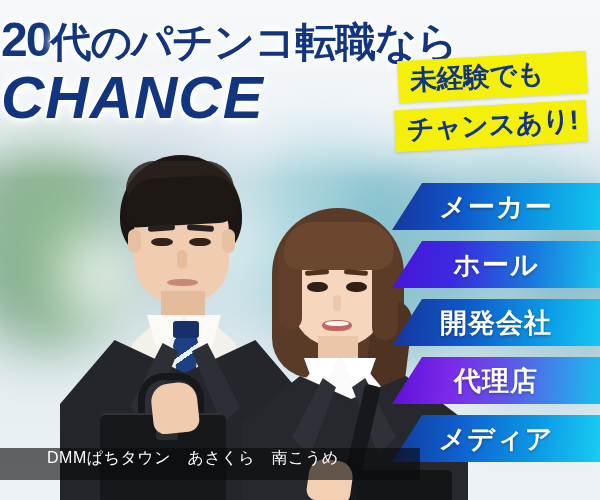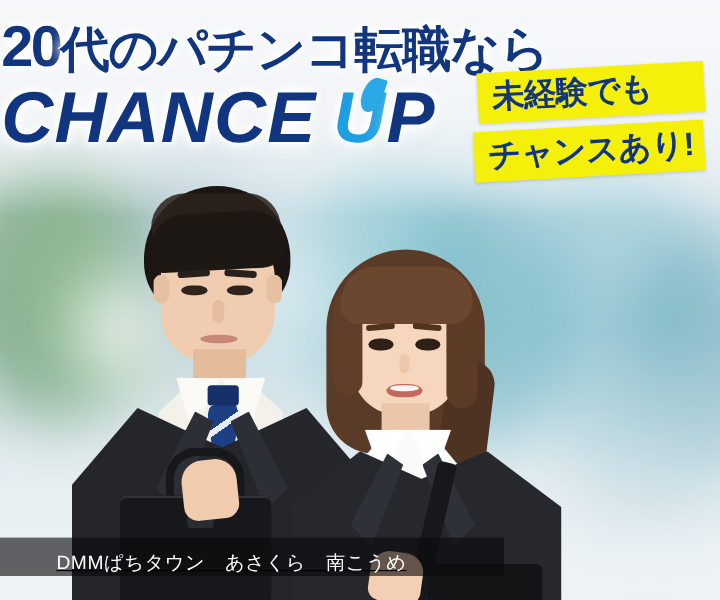--- a/index.html
+++ b/index.html
@@ -235,21 +235,21 @@
   .cat-1{background:linear-gradient(95deg,#4a13d8 0%,#3b2ae0 30%,#1a74dd 66%,#18c2ef 100%);}
   .cat-2{background:linear-gradient(95deg,#17349b 0%,#0f57c6 34%,#0b92e3 68%,#14c6f0 100%);}
   .cat-3{background:linear-gradient(95deg,#5d0fd6 0%,#7b2ae8 28%,#5a5ce8 58%,#19bdee 100%);}
   .cat-4{background:linear-gradient(95deg,#123a9e 0%,#0f62cf 34%,#0d9ae5 70%,#17ccf2 100%);}
   .cat:last-child{margin-bottom:0;}
 
   
   .caption{
     position:absolute;left:0;bottom:20px;width:420px;height:32px;
     background:rgba(10,10,12,.62);
-    display:flex;align-items:flex-end;z-index:23;text-decoration:underline;
+    display:flex;align-items:flex-start;z-index:23;
   }
   .caption-text{
     color:#fff;font-size:16px;letter-spacing:.5px;margin-left:47px;white-space:nowrap;
   }
 </style>
 </head>
 <body>
 
 <div class="banner">
 
@@ -325,30 +325,33 @@
     <div class="f-hand"></div>
     <div class="f-bag"></div>
   </div>
 
   <div class="headline">
     <div class="h-line1">
       <span class="num">20</span><span>代のパチンコ転職なら</span>
     </div>
     <div class="logo-row">
       <span class="logo-chance">CHANCE</span>
-      <span class="logo-up">
-        <span class="drop"></span>
-        <span class="logo-u">U</span><span class="logo-p">P</span>
-      </span>
     </div>
   </div>
 
   <div class="badges">
     <div class="badge badge-1">未経験でも</div>
     <div class="badge badge-2">チャンスあり!</div>
   </div>
 
+  <div class="cats">
+    <div class="cat cat-0">メーカー</div>
+    <div class="cat cat-1">ホール</div>
+    <div class="cat cat-2">開発会社</div>
+    <div class="cat cat-3">代理店</div>
+    <div class="cat cat-4">メディア</div>
+  </div>
 
   <div class="caption">
     <span class="caption-text">DMMぱちタウン　あさくら　南こうめ</span>
   </div>
 
 </div>
 
 </body></html>

